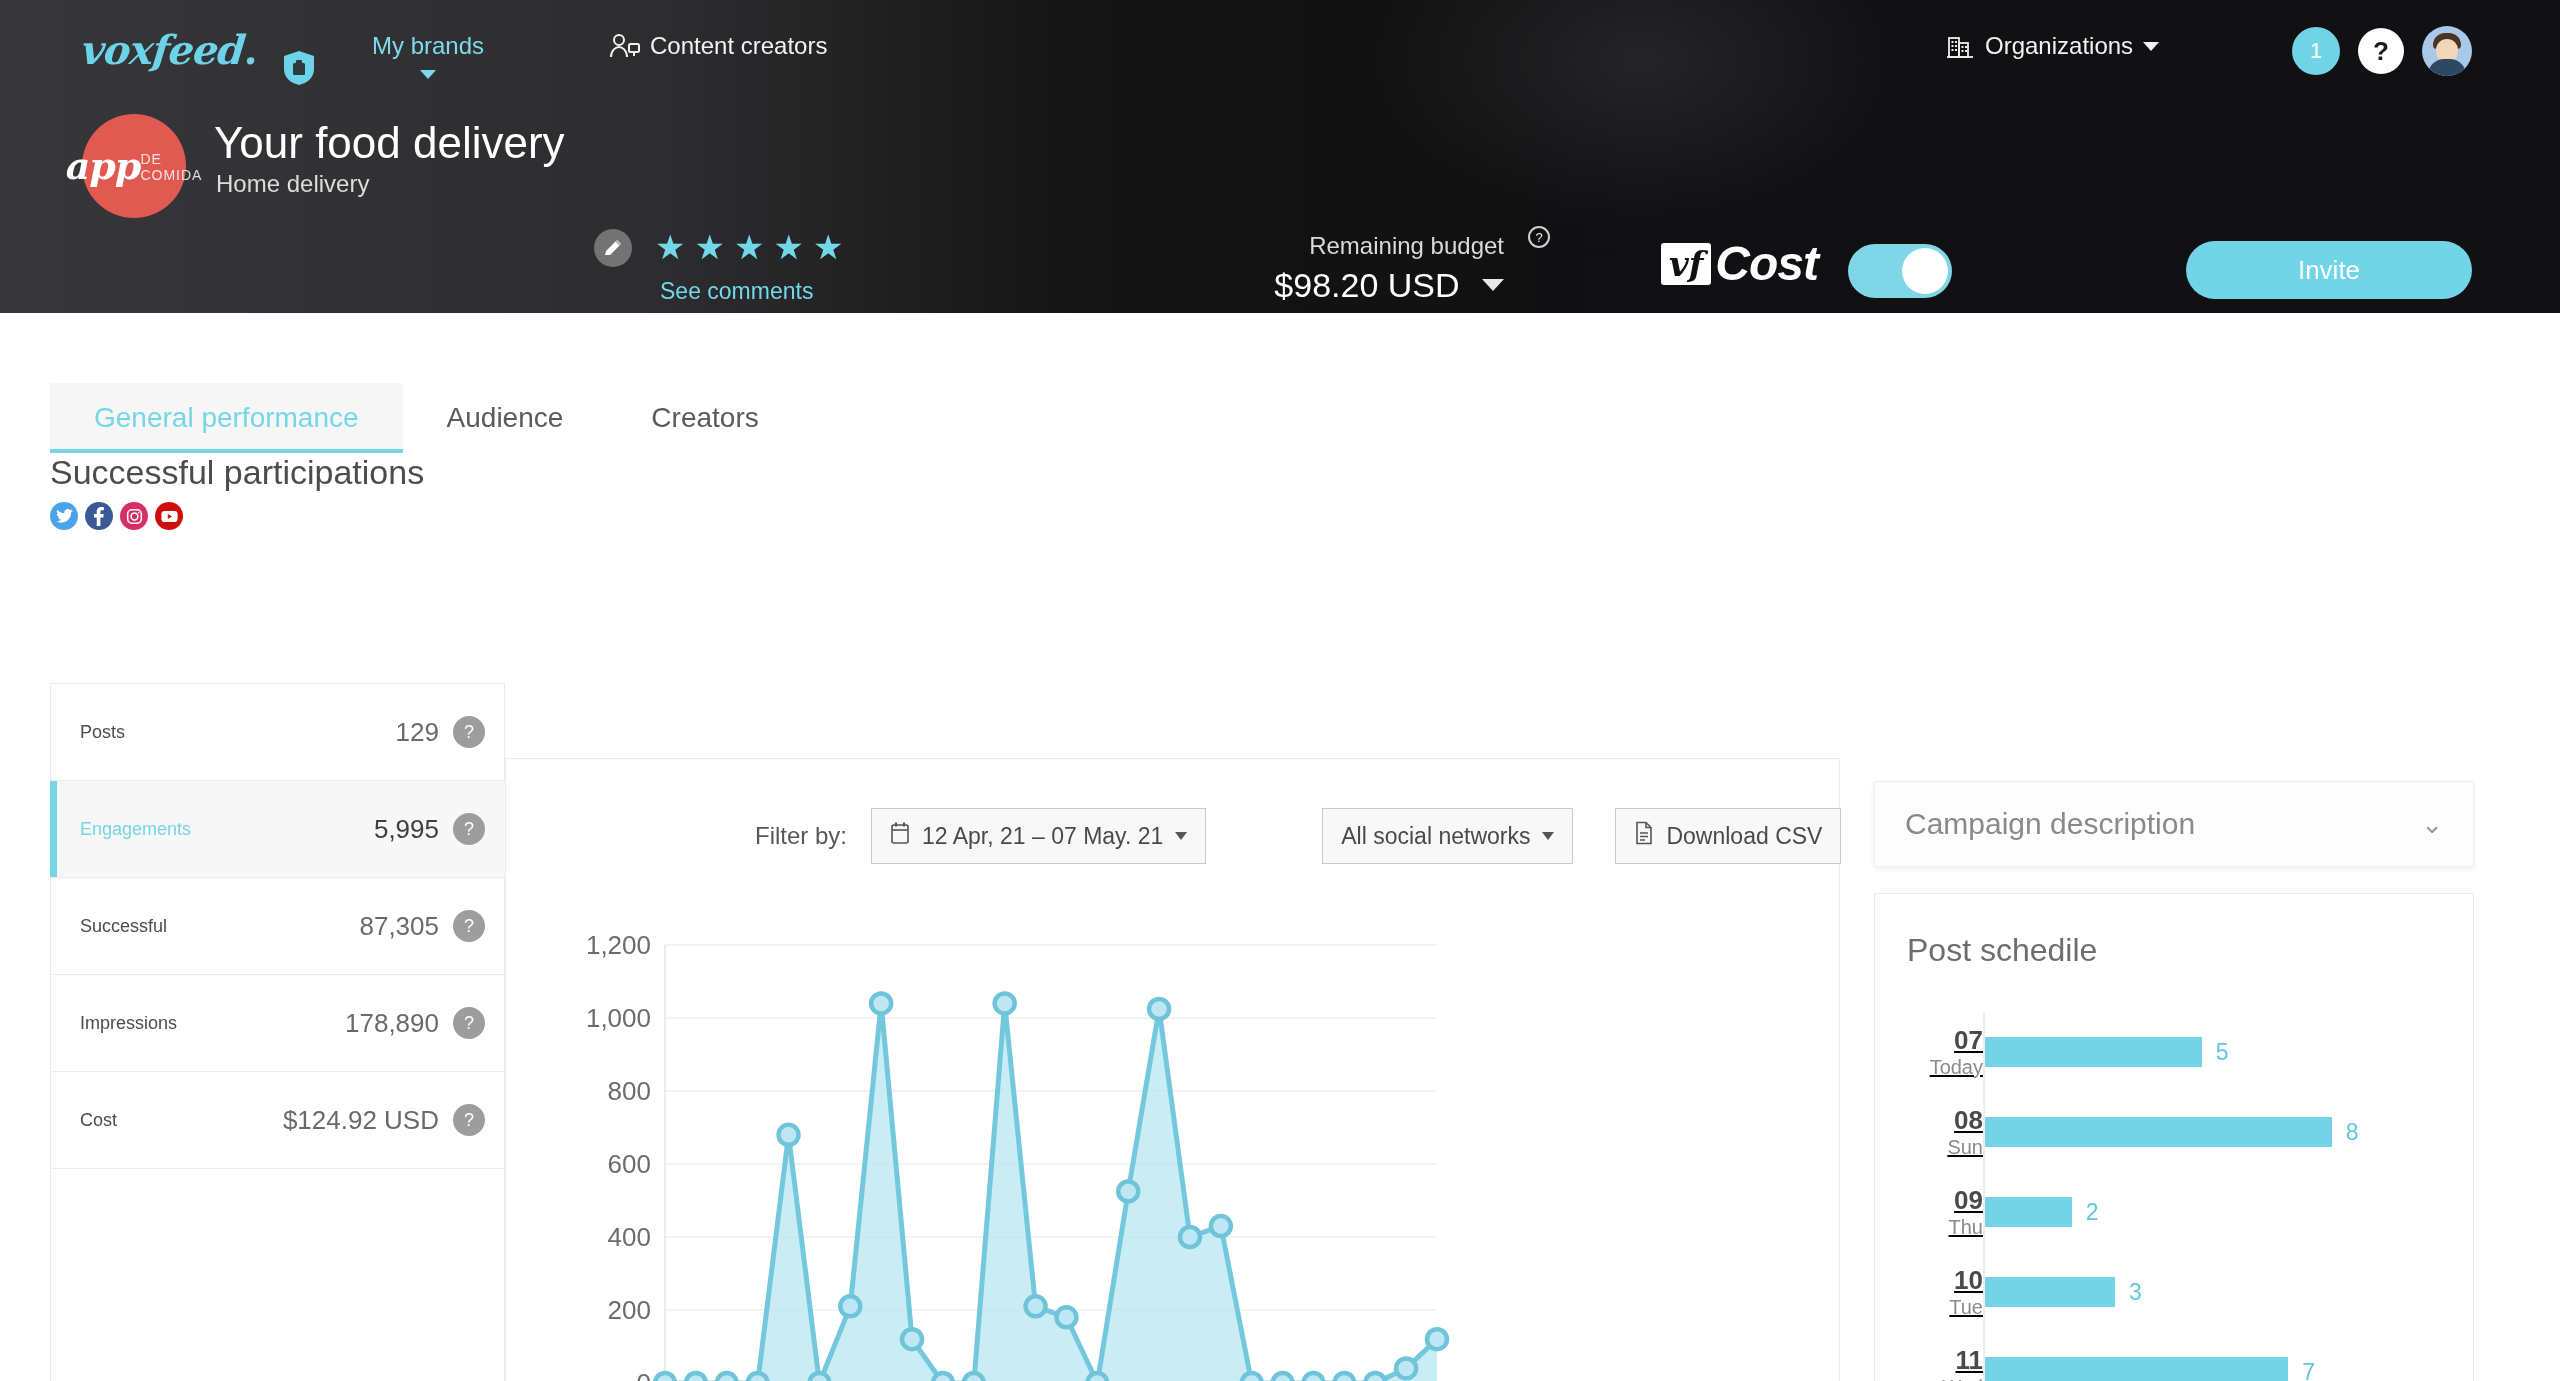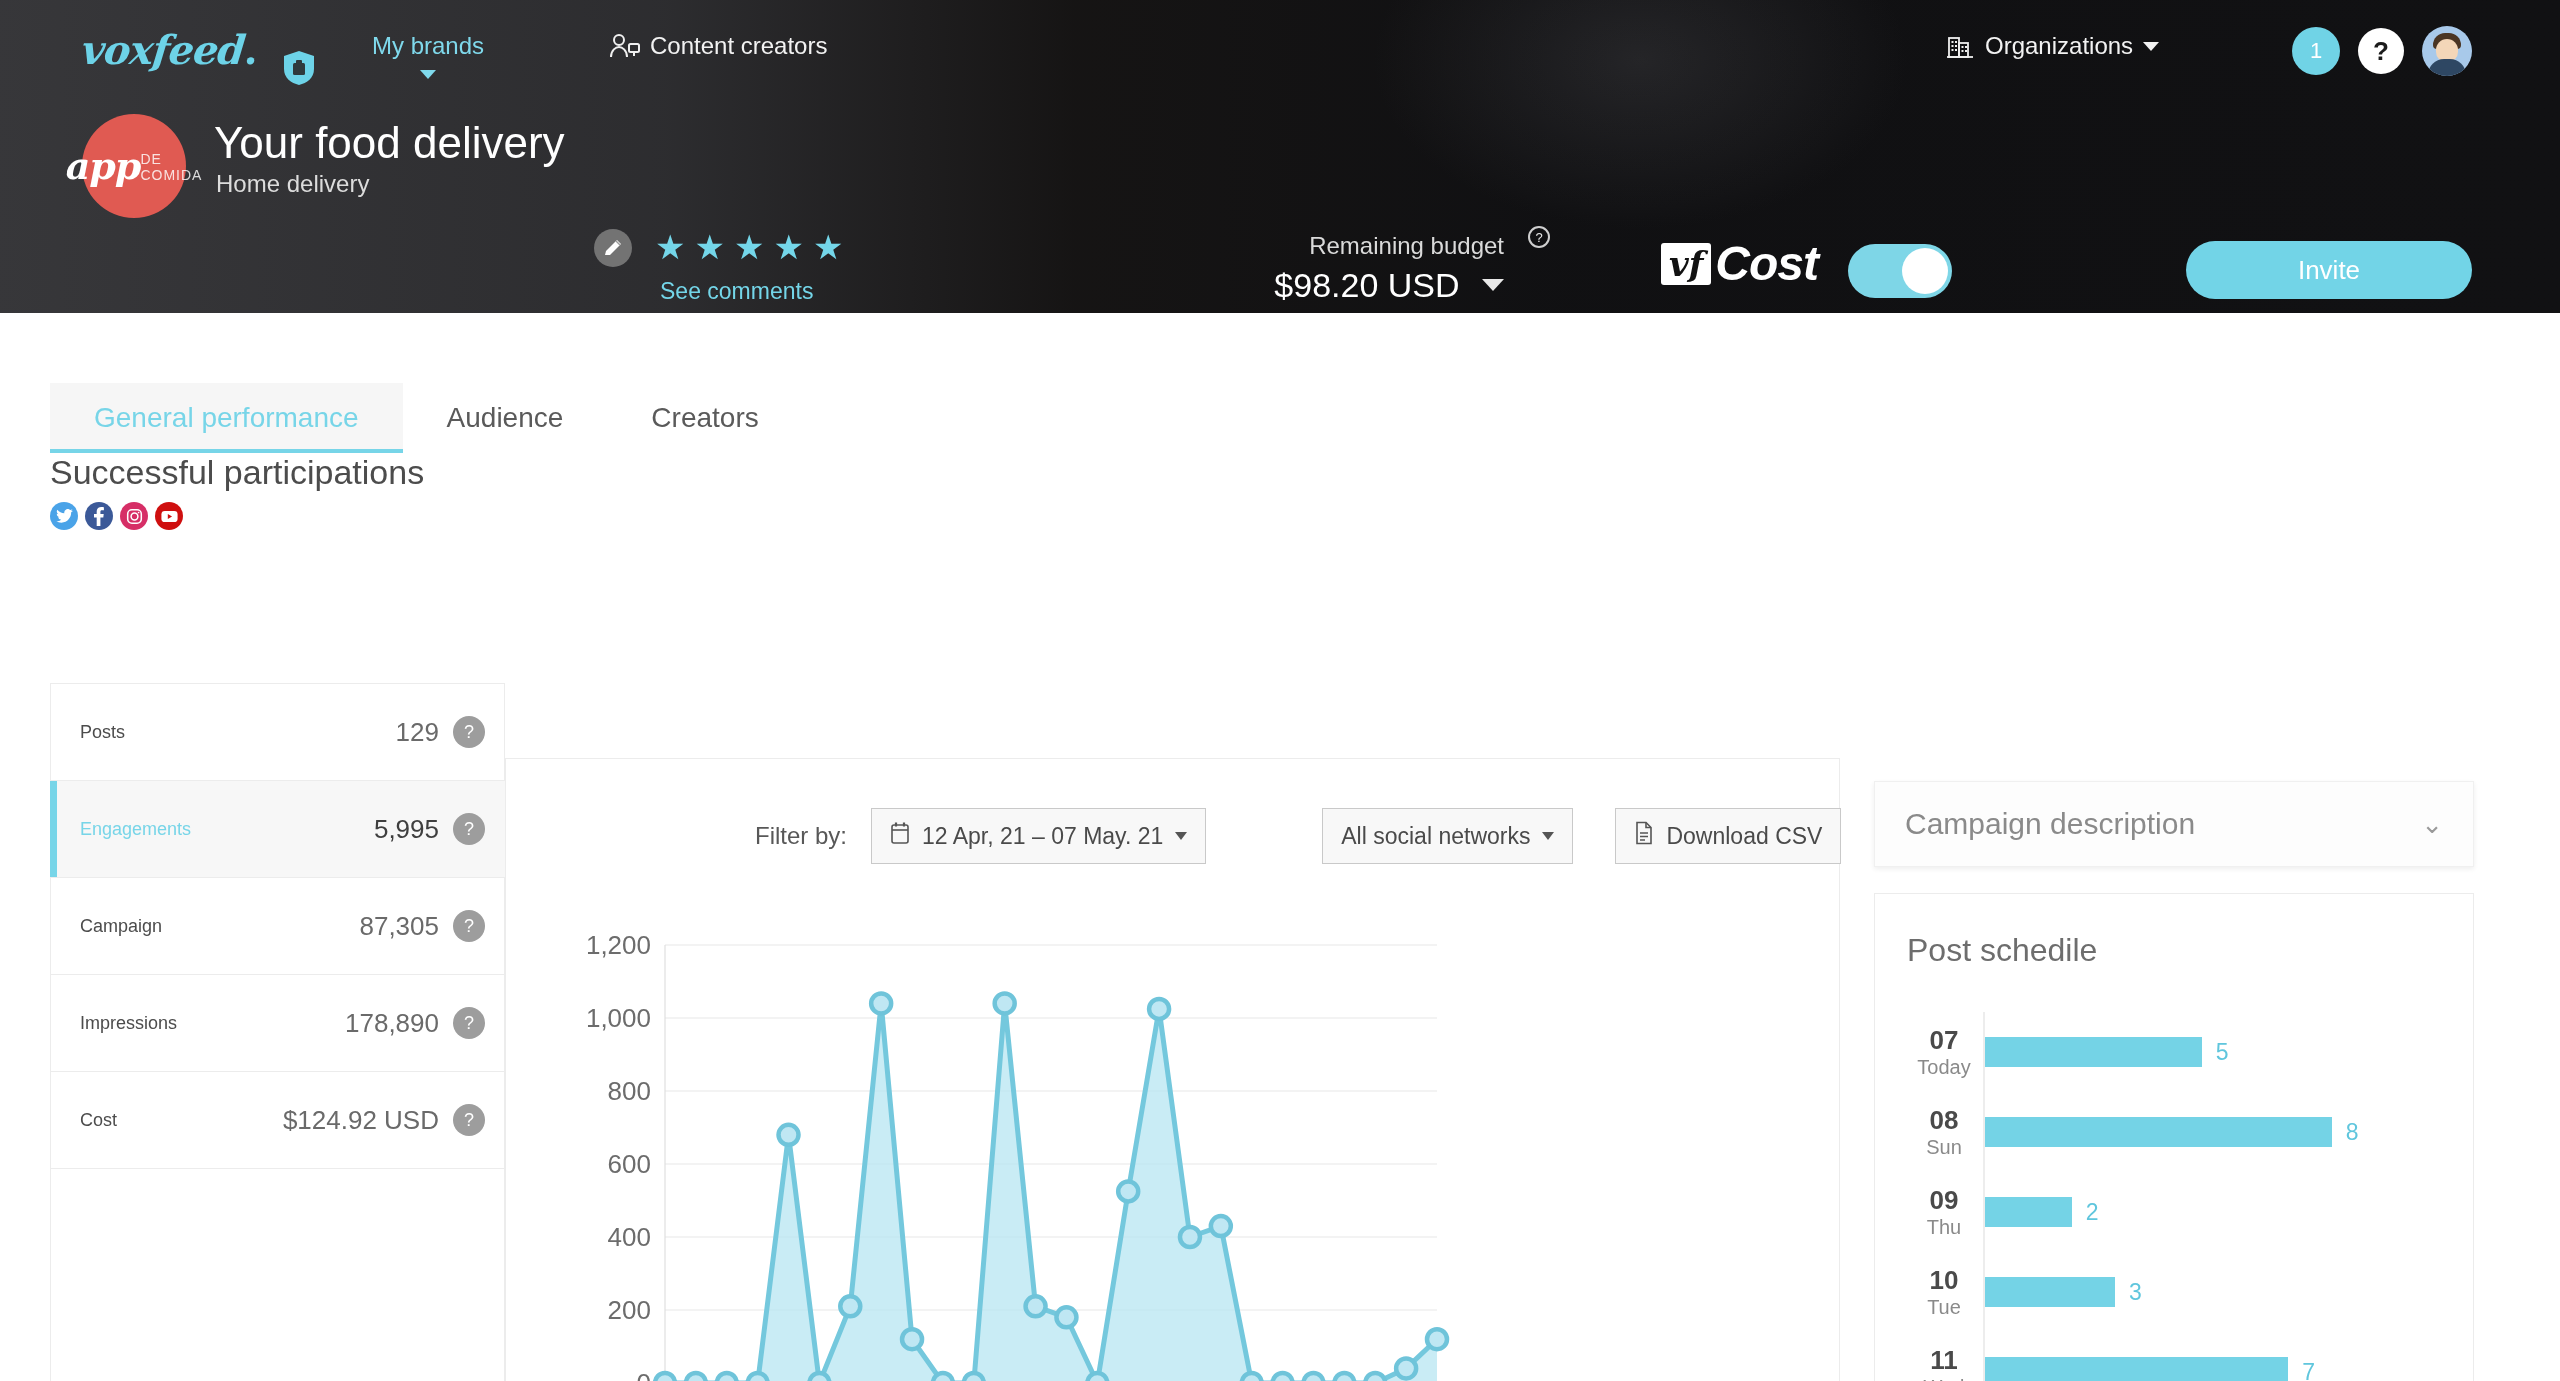--- a/index.html
+++ b/index.html
@@ -230,21 +230,21 @@
   .camp-desc-title { font-size:30px; color:#8a8a8a; }
   .chev { color:#9a9a9a; font-size:26px; }
 
   .schedule-card {
     position:absolute; left:1874px; top:580px; width:600px; height:770px;
     background:#ffffff; border:1px solid #ececec;
   }
   .sched-title { position:absolute; left:32px; top:38px; font-size:32px; color:#6d6d6d; }
   .sched-rows { position:absolute; left:30px; top:118px; width:540px; }
   .sched-row { position:relative; height:80px; display:flex; align-items:center; }
-  .sched-day { width:78px; text-align:center; }
+  .sched-day { width:78px; text-align:right;text-decoration:underline; }
   .sched-num { font-size:26px; color:#4a4a4a; font-weight:bold; line-height:30px; }
   .sched-dow { font-size:20px; color:#8a8a8a; line-height:24px; }
   .sched-axis { position:absolute; left:78px; top:0; width:2px; height:100%; background:#ededed; }
   .sched-bar-wrap { position:absolute; left:80px; top:50%; transform:translateY(-50%); display:flex; align-items:center; }
   .sched-bar { height:30px; background:#74d3e6; }
   .sched-val { margin-left:14px; font-size:23px; color:#5fc6dd; }
 </style>
 </head>
 <body>
 
@@ -408,21 +408,21 @@
       <span class="metric-name">Posts</span>
       <span class="metric-val">129</span>
       <span class="qmark">?</span>
     </div>
     <div class="metric-row active">
       <span class="metric-name">Engagements</span>
       <span class="metric-val">5,995</span>
       <span class="qmark">?</span>
     </div>
     <div class="metric-row">
-      <span class="metric-name">Campaign</span>
+      <span class="metric-name">Successful</span>
       <span class="metric-val">87,305</span>
       <span class="qmark">?</span>
     </div>
     <div class="metric-row">
       <span class="metric-name">Impressions</span>
       <span class="metric-val">178,890</span>
       <span class="qmark">?</span>
     </div>
     <div class="metric-row">
       <span class="metric-name">Cost</span>

